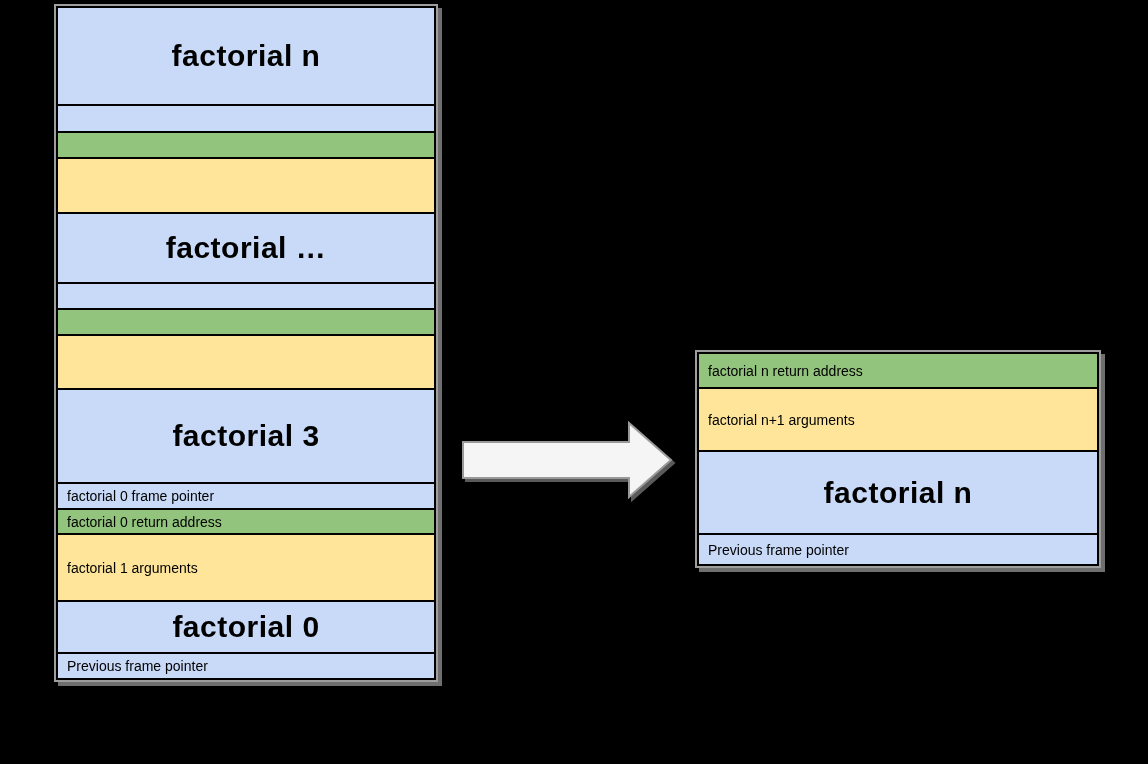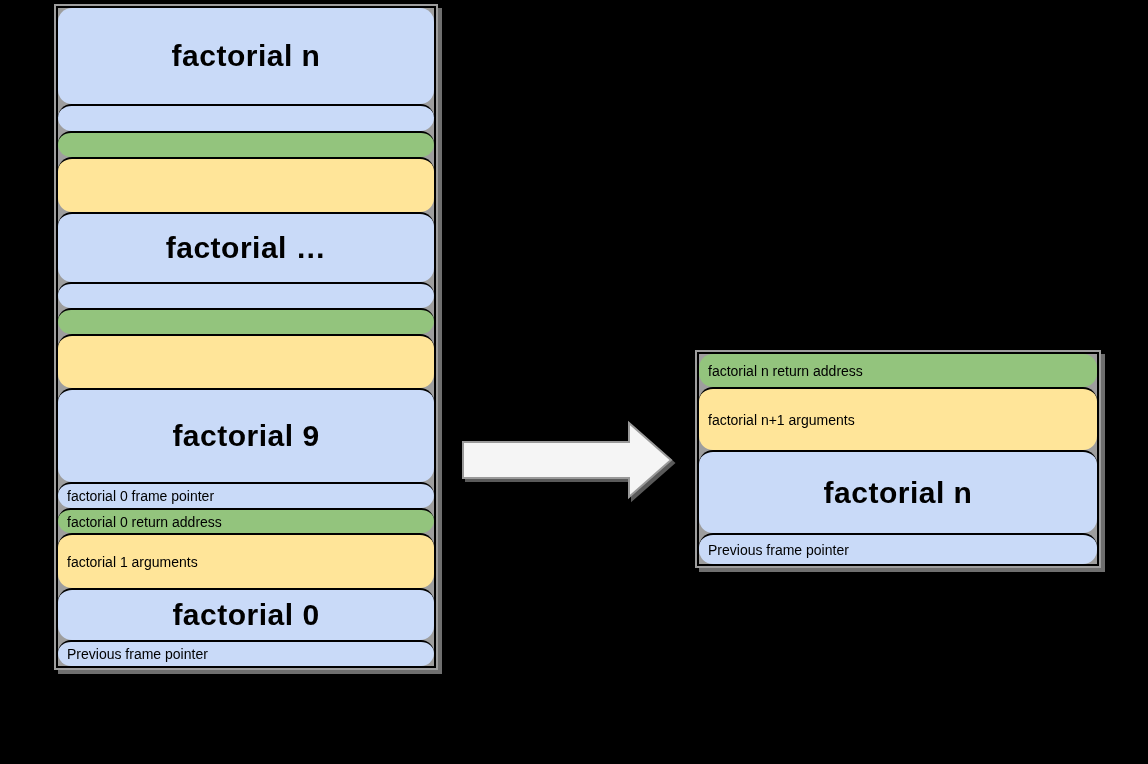--- a/index.html
+++ b/index.html
@@ -24,21 +24,20 @@
   .stack-inner {
     border: 2px solid var(--row_border);
   }
 
   .row {
     position: relative;
     display: flex;
     align-items: center;
     box-sizing: border-box;
     overflow: hidden;
-    border-radius: 14px;
   }
   .row + .row {
     border-top: 2px solid var(--row_border);
   }
 
   .c-blue   { background: var(--blue); }
   .c-green  { background: var(--green); text-align: center; }
   .c-yellow { background: var(--yellow); }
 
   .row.big {
@@ -85,29 +84,29 @@
       <div class="row empty c-blue" style="height: 27px;"></div>
       <div class="row empty c-green" style="height: 26px;"></div>
       <div class="row empty c-yellow" style="height: 55px;"></div>
       <div class="row big c-blue" style="height: 70px;">
         <span class="big-label">factorial …</span>
       </div>
       <div class="row empty c-blue" style="height: 26px;"></div>
       <div class="row empty c-green" style="height: 26px;"></div>
       <div class="row empty c-yellow" style="height: 54px;"></div>
       <div class="row big c-blue" style="height: 94px;">
-        <span class="big-label">factorial 9</span>
+        <span class="big-label">factorial 3</span>
       </div>
       <div class="row label c-blue" style="height: 26px;">
         <span class="small-label">factorial 0 frame pointer</span>
       </div>
       <div class="row label c-green" style="height: 25px;">
         <span class="small-label">factorial 0 return address</span>
       </div>
-      <div class="row label c-yellow" style="height: 55px;">
+      <div class="row label c-yellow" style="height: 67px;">
         <span class="small-label">factorial 1 arguments</span>
       </div>
       <div class="row big c-blue" style="height: 52px;">
         <span class="big-label">factorial 0</span>
       </div>
       <div class="row label c-blue" style="height: 26px;">
         <span class="small-label">Previous frame pointer</span>
       </div>
     </div>
 </div>

